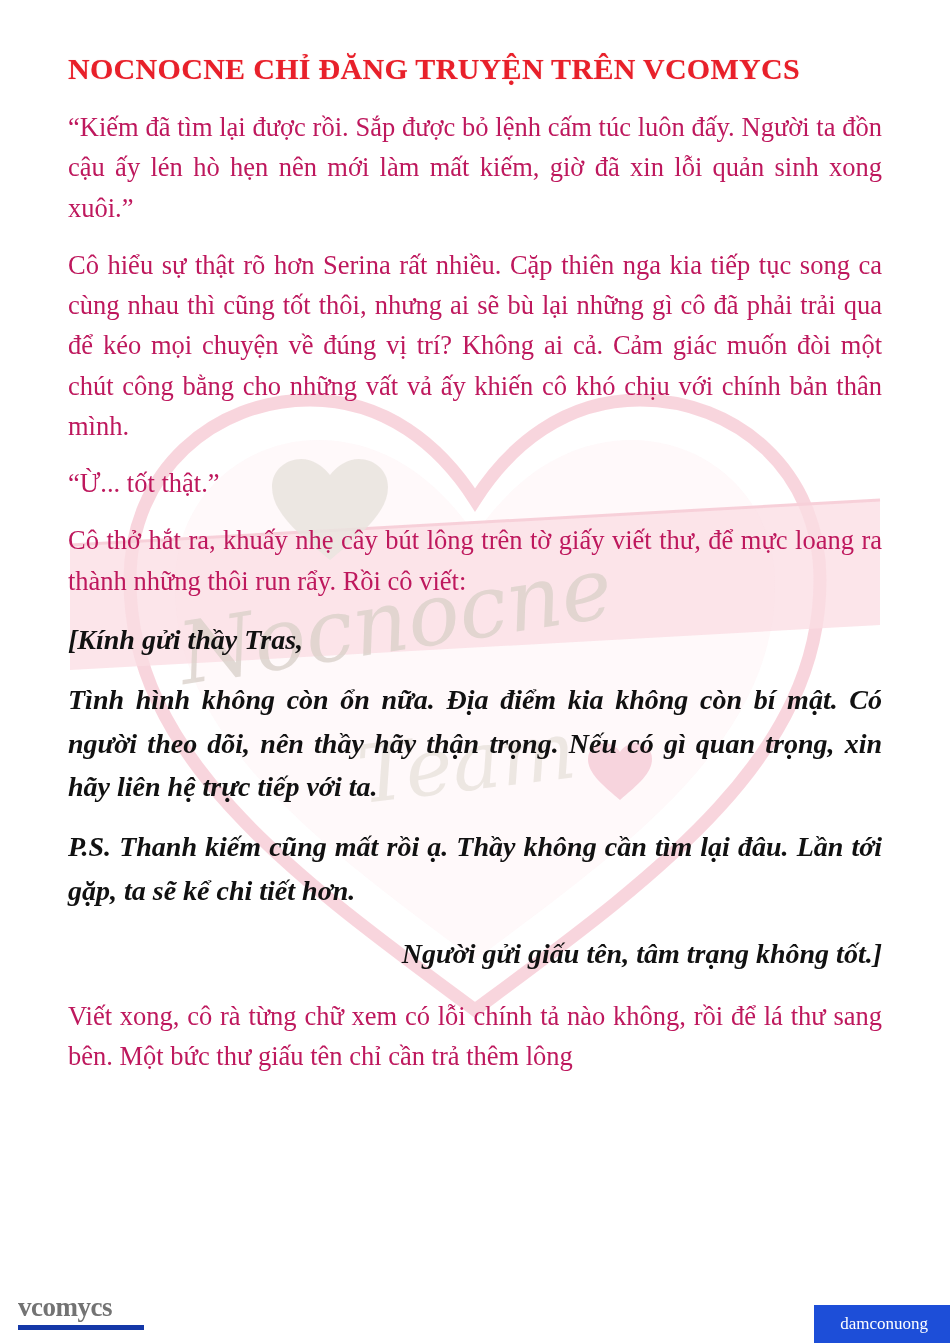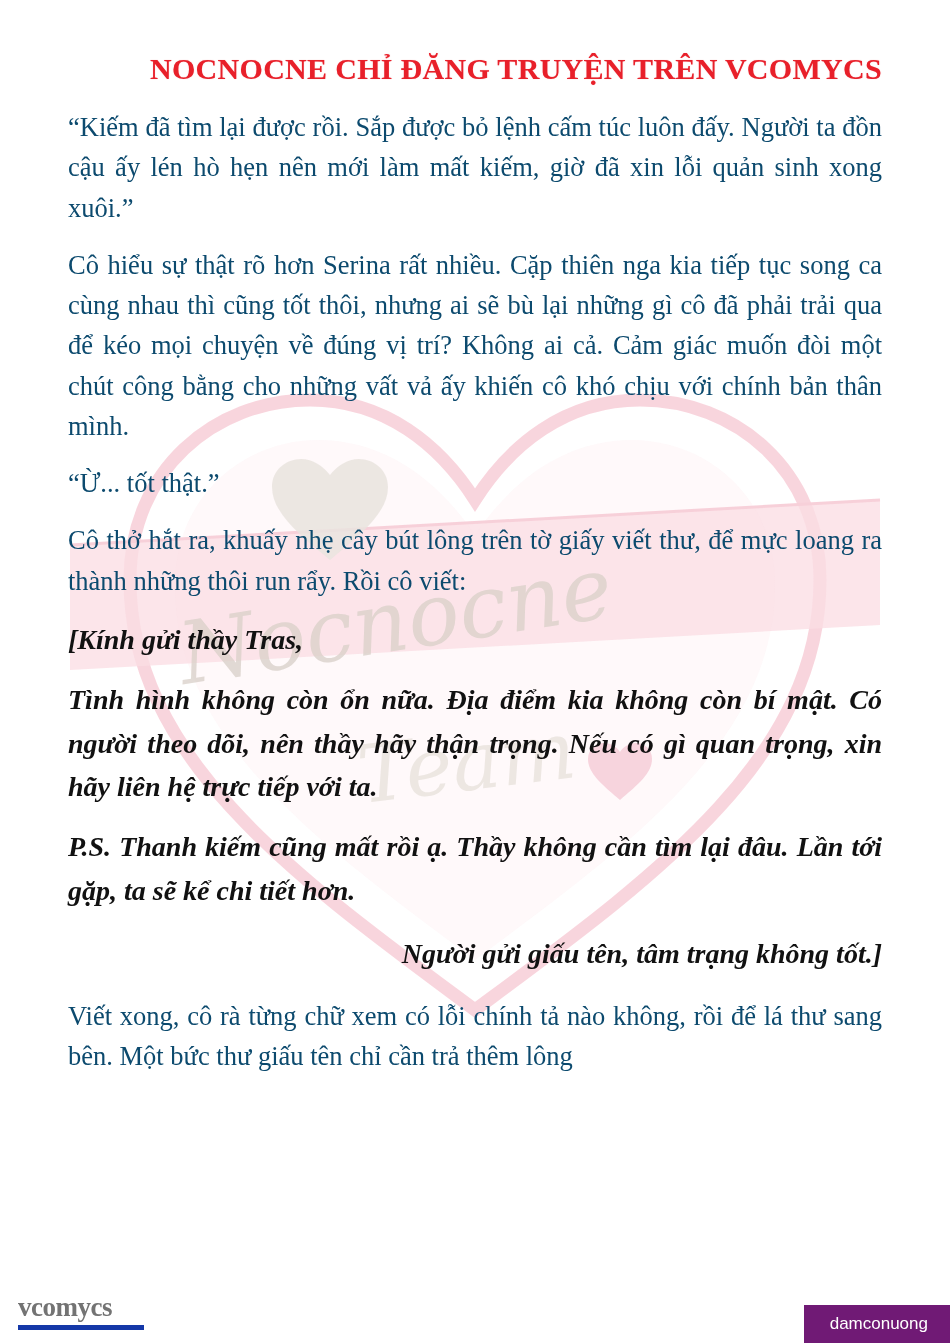--- a/index.html
+++ b/index.html
@@ -30,34 +30,34 @@
   .page {
     position: relative;
     z-index: 2;
     width: 950px;
     height: 1343px;
     box-sizing: border-box;
     padding: 44px 68px 0 68px;
   }
 
   .banner {
-    text-align: right;
+    text-align: left;
     color: #e8202a;
     font-weight: bold;
     font-size: 30px;
     letter-spacing: 0.3px;
     line-height: 1.1;
     margin: 8px 0 22px 0;
     text-shadow: 0 0 1px rgba(232,32,42,0.35);
   }
 
   .para {
     font-size: 26.5px;
     line-height: 1.52;
-    color: #0c4a6e;
+    color: #be185d;
     margin: 0 0 17px 0;
     text-align: justify;
     text-justify: inter-word;
   }
   .para.nojust { text-align: left; }
 
   .letter {
     font-style: italic;
     font-weight: bold;
     font-size: 28px;
@@ -106,23 +106,23 @@
   }
   .logo-underline {
     display: block;
     margin-top: 4px;
     width: 126px;
     height: 5px;
     background: #1438a8;
   }
   .footer-right {
     height: 38px;
-    background: #701a75;
+    background: #1d4ed8;
     color: #ffffff;
-    font-family: Liberation Sans, sans-serif;
+    font-family: Liberation Serif, serif;
     font-size: 17px;
     display: flex;
     align-items: center;
     padding: 0 22px 0 26px;
     box-sizing: border-box;
     margin-left: 33px;
   }
 </style>
 </head>
 <body>

